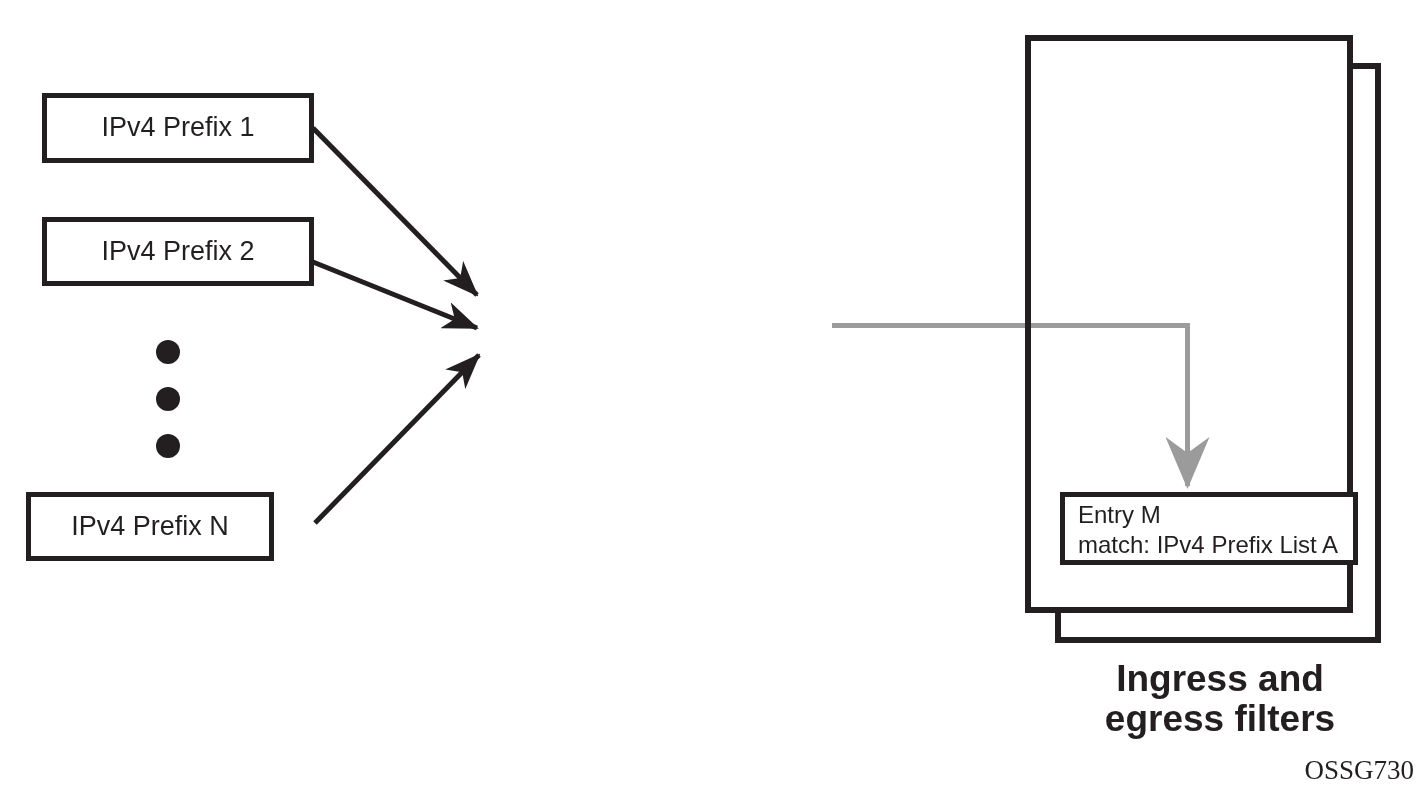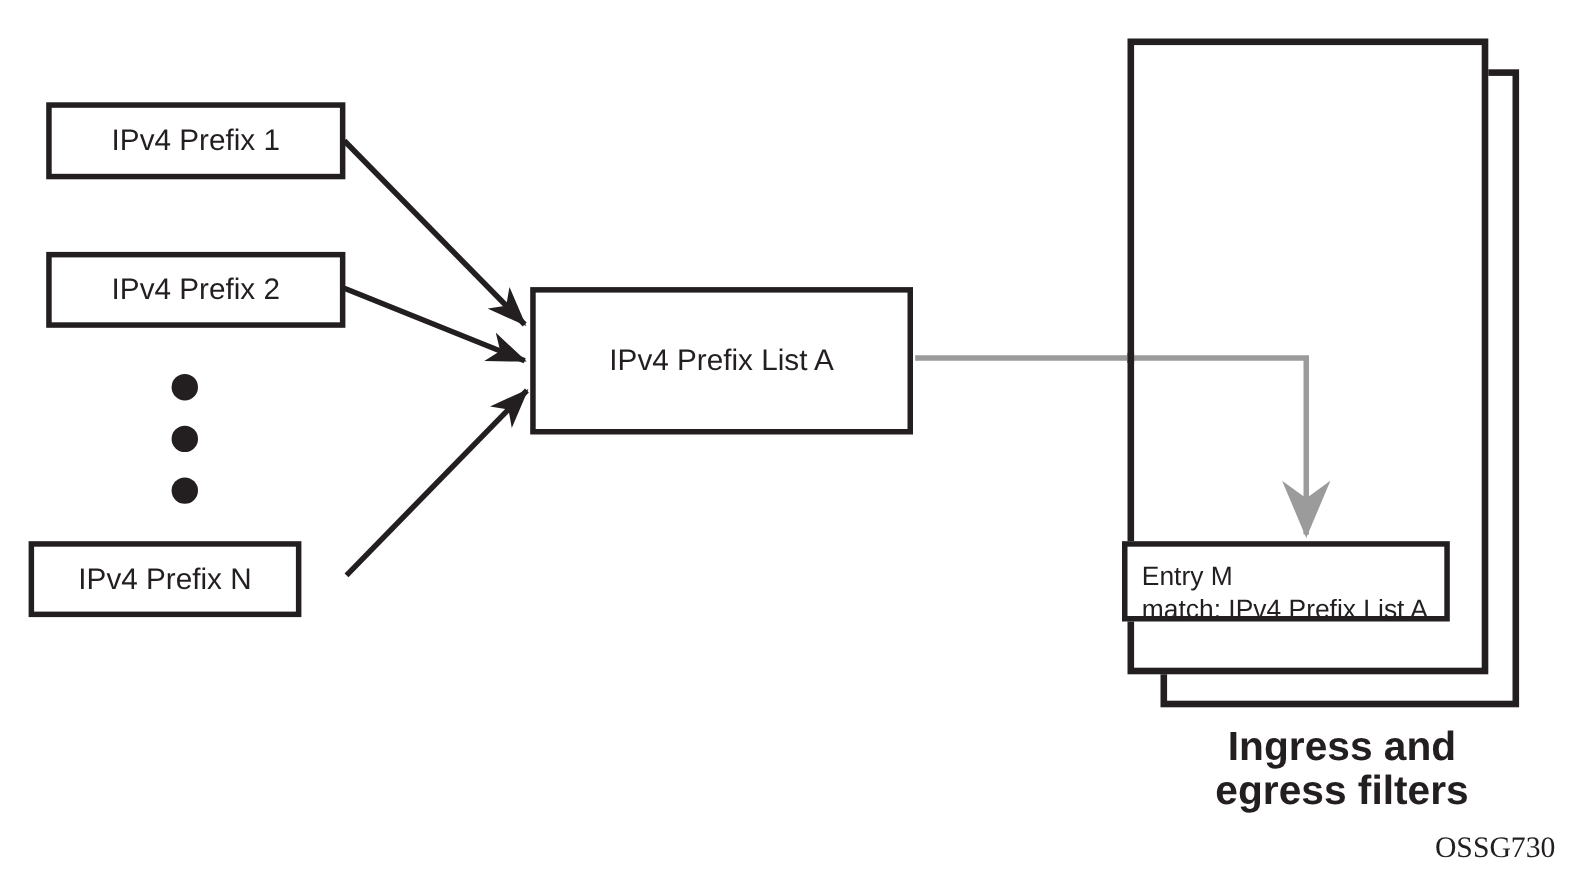--- a/index.html
+++ b/index.html
@@ -25,31 +25,31 @@
     color: #231f20;
     white-space: nowrap;
   }
   .bigrect {
     position: absolute;
     box-sizing: border-box;
     background: #ffffff;
     border: 6px solid #231f20;
   }
   #prefix1 { left: 42px;  top: 93px;  width: 272px; height: 70px; }
-  #prefix2 { left: 42px;  top: 229px; width: 272px; height: 69px; }
+  #prefix2 { left: 42px;  top: 217px; width: 272px; height: 69px; }
   #prefixN { left: 26px;  top: 492px; width: 248px; height: 69px; }
   #listbox { left: 482px; top: 261px; width: 348px; height: 134px; }
   #backrect  { left: 1055px; top: 63px; width: 326px; height: 580px; }
   #frontrect { left: 1025px; top: 35px; width: 328px; height: 578px; }
   #entrybox {
-    left: 1020px; top: 492px; width: 298px; height: 73px;
+    left: 1060px; top: 492px; width: 298px; height: 73px;
     display: block;
     font-size: 24px;
     line-height: 30px;
-    padding: 13px 6px 0 13px;
+    padding: 3px 6px 0 13px;
     text-align: left;
   }
   #caption {
     position: absolute;
     left: 1050px; top: 659px; width: 340px;
     text-align: center;
     font-size: 37px;
     line-height: 40px;
     color: #231f20;
     font-weight: bold;
@@ -79,23 +79,20 @@
   <div class="box" id="prefix1">
     <span>IPv4 Prefix 1</span>
   </div>
   <div class="box" id="prefix2">
     <span>IPv4 Prefix 2</span>
   </div>
   <div class="box" id="prefixN">
     <span>IPv4 Prefix N</span>
   </div>
 
-  <div class="box" id="listbox">
-    <span>IPv4 Prefix List A</span>
-  </div>
 
   <div class="box" id="entrybox">
     <div>Entry M</div>
     <div>match: IPv4 Prefix List A</div>
   </div>
 
   <div id="caption">
     <div>Ingress and</div>
     <div>egress filters</div>
   </div>

